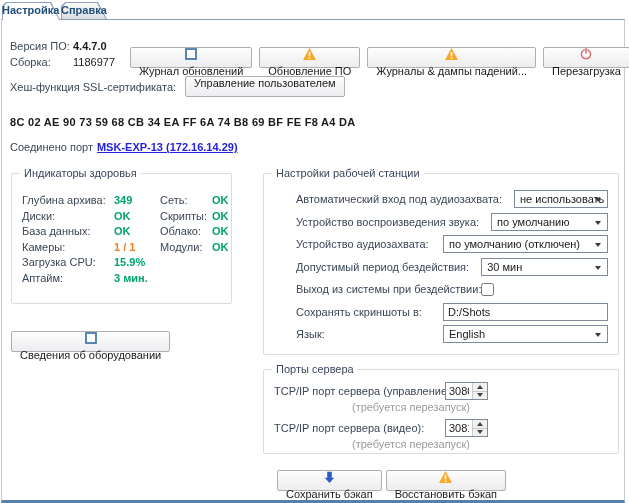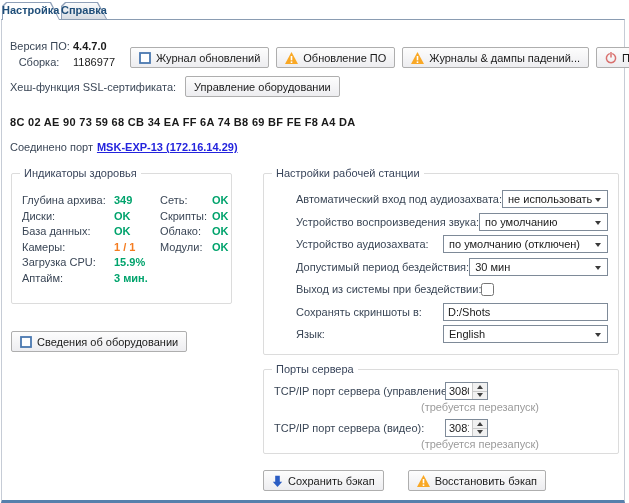--- a/index.html
+++ b/index.html
@@ -33,33 +33,33 @@
     background: #fff;
     border: 1px solid #c6ccd6;
     border-top-color: #8a9cb2;
     border-bottom: 3px solid #5680ac;
   }
 
   .lbl { color: #3a4656; }
 
   
   .vrow { position: absolute; left: 8px; white-space: nowrap; }
-  .vrow .vlabel { display: inline-block; width: 58px; text-align: center; color: #3a4656; }
+  .vrow .vlabel { display: inline-block; width: 58px; text-align: left; color: #3a4656; }
   .vrow .vval { margin-left: 5px; }
   .vrow.r1 { top: 20px; } .vrow.r1 .vval { font-weight: bold; }
   .vrow.r2 { top: 36px; }
 
   
   .btn {
     display: inline-flex; align-items: center; gap: 5px;
     height: 21px; padding: 0 8px;
     background: linear-gradient(#fdfdfd, #ededf0);
     border: 1px solid #aeaeae; border-radius: 2px;
     font-family: "Liberation Sans", sans-serif; font-size: 11px; color: #1a1a1a;
-    white-space: nowrap; cursor: default;
+    white-space: nowrap; cursor: default; flex-direction: column;
   }
   .toolbar { position: absolute; left: 128px; top: 27px; display: flex; gap: 7px; }
 
   
   .ssl-row { position: absolute; left: 8px; top: 56px; display: flex; align-items: center; gap: 9px; }
   .hash { position: absolute; left: 8px; top: 96px; font-weight: bold; letter-spacing: 0.3px; white-space: nowrap; }
   .conn { position: absolute; left: 8px; top: 121px; white-space: nowrap; }
   .conn a { color: #2323dd; font-weight: bold; text-decoration: underline; margin-left: 4px; }
 
   
@@ -82,50 +82,50 @@
 
   
   .g-ws { left: 261px; top: 153px; width: 356px; height: 182px; padding-left: 22px; }
   .ws-rows { padding: 14px 10px 0 10px; }
   .wrow { display: flex; align-items: center; height: 22.5px; }
   .wrow .wlabel { flex: 1; color: #3a4656; white-space: nowrap; }
   .combo {
     position: relative; width: 165px; height: 18px;
     background: #fff; border: 1px solid #7e8a98;
     line-height: 16px; padding: 0 18px 0 5px;
-    white-space: nowrap; overflow: hidden; cursor: default;
+    white-space: nowrap; overflow: hidden; cursor: default; margin-left: 12px;
   }
   .combo::after {
     content: ""; position: absolute; right: 6px; top: 7px;
     border-left: 3.5px solid transparent; border-right: 3.5px solid transparent;
     border-top: 4px solid #3a3a3a;
   }
   .tinput {
     width: 165px; height: 18px; background: #fff; border: 1px solid #7e8a98;
     font-family: "Liberation Sans", sans-serif; font-size: 11px; padding: 0 4px; color: #1a1a1a;
   }
   .ctrl-slot { width: 165px; display: flex; align-items: center; }
   .cbx { width: 13px; height: 13px; accent-color: #fff; margin: 0; }
 
   
   .g-ports { left: 261px; top: 349px; width: 356px; height: 85px; }
   .p-rows { padding: 12px 10px 0 10px; }
   .prow { display: flex; align-items: center; height: 18px; }
   .plabel { width: 171px; color: #3a4656; white-space: nowrap; }
-  .pnote { margin-left: 78px; color: #9b9b9b; line-height: 15px; height: 15px; margin-bottom: 4px; text-align: center; }
+  .pnote { margin-left: 78px; color: #9b9b9b; line-height: 15px; height: 15px; margin-bottom: 4px; }
   .spin { display: flex; width: 43px; height: 18px; border: 1px solid #7e8a98; background: #fff; }
   .spin-input { flex: 1; min-width: 0; border: none; outline: none; font-family: "Liberation Sans", sans-serif; font-size: 11px; padding: 0 3px; color: #1a1a1a; }
   .spin-btns { width: 15px; display: flex; flex-direction: column; border-left: 1px solid #c9c9c9; }
   .spin-b { flex: 1; display: flex; align-items: center; justify-content: center; background: #f1f1f1; }
   .spin-b + .spin-b { border-top: 1px solid #c9c9c9; }
   .tri-up { width: 0; height: 0; border-left: 3px solid transparent; border-right: 3px solid transparent; border-bottom: 4px solid #404040; }
   .tri-down { width: 0; height: 0; border-left: 3px solid transparent; border-right: 3px solid transparent; border-top: 4px solid #404040; }
 
   
-  .backup-row { position: absolute; left: 261px; top: 450px; display: flex; gap: 24px; align-items: flex-end; }
+  .backup-row { position: absolute; left: 275px; top: 450px; display: flex; gap: 4px; align-items: flex-end; }
 
   .icon { display: inline-block; line-height: 0; }
 </style>
 </head>
 <body>
 
 <div class="tab active">
   <span class="shape"></span>
   <span class="fill"></span>
   <span class="tlabel">Настройка</span>
@@ -172,21 +172,21 @@
       <span class="icon"><svg width="12" height="12" viewBox="0 0 12 12">
             <path d="M4.2 1.9 A 4.6 4.6 0 1 0 7.8 1.9" stroke="#d9706e" stroke-width="1.5" fill="none" stroke-linecap="round"></path>
             <line x1="6" y1="0.6" x2="6" y2="5" stroke="#d9706e" stroke-width="1.5" stroke-linecap="round"></line>
           </svg></span>
       <span>Перезагрузка</span>
     </button>
   </div>
 
   <div class="ssl-row">
     <span class="lbl">Хеш-функция SSL-сертификата:</span>
-    <button class="btn">Управление оборудовании</button>
+    <button class="btn">Управление пользователем</button>
   </div>
   <div class="hash">8C 02 AE 90 73 59 68 CB 34 EA FF 6A 74 B8 69 BF FE F8 A4 DA</div>
 
   <div class="conn">
     <span class="lbl">Соединено порт</span><a href="#">MSK-EXP-13 (172.16.14.29)</a>
   </div>
 
   <div class="group g-health">
     <span class="gtitle">Индикаторы здоровья</span>
     <div class="hcols">

